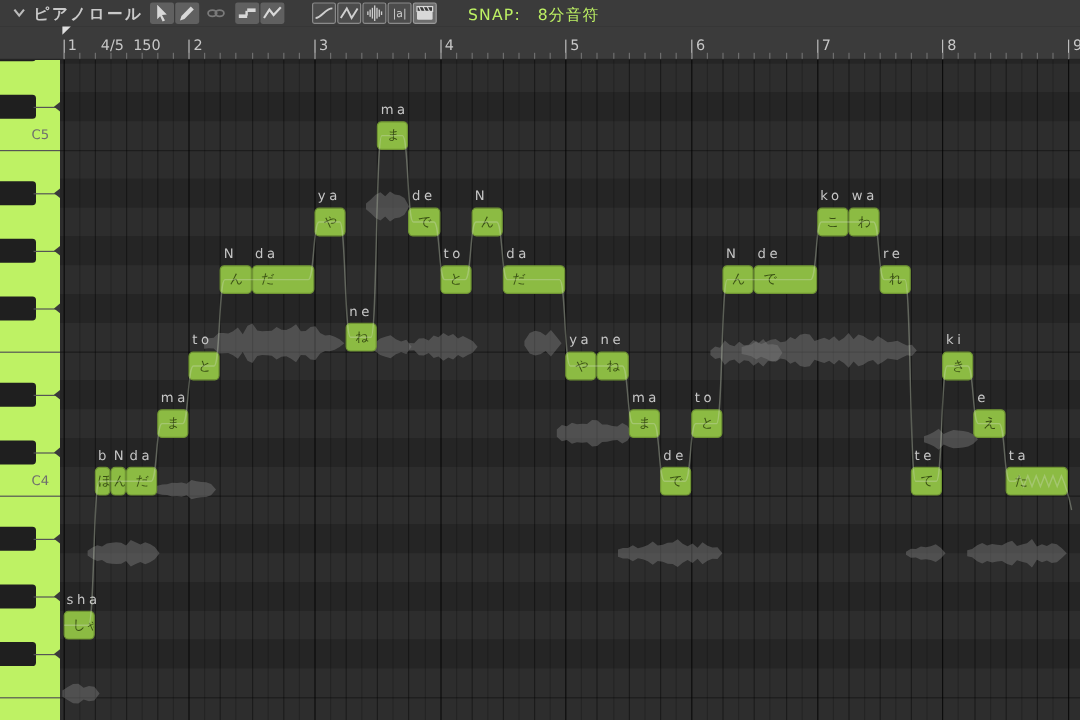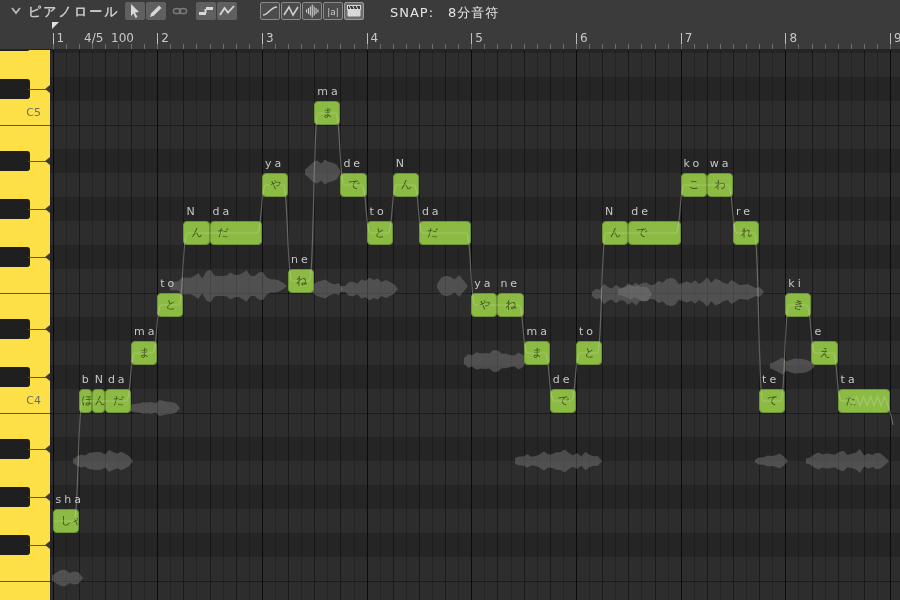--- a/index.html
+++ b/index.html
@@ -10,35 +10,35 @@
   #toolbar{position:absolute;left:0;top:0;width:900px;height:22px;background:#3b3b3b;}
   #toolbar .title{position:absolute;left:28px;top:3px;font-size:13px;font-weight:bold;
     letter-spacing:2px;color:#c9c9c9;}
   #chevron{position:absolute;left:9px;top:5px;}
   .tool-btn{position:absolute;top:2px;width:20px;height:18px;border-radius:2px;
     display:flex;align-items:center;justify-content:center;}
   .tool-btn.filled{background:#606060;}
   .tool-btn.outlined{background:#4c4c4c;border:1px solid #8a8a8a;}
   .tool-btn.bright{background:#6d6d6d;border:1px solid #9a9a9a;}
   .tool-btn.plain{background:transparent;}
-  #snap{position:absolute;left:390px;top:4px;font-size:13px;color:#e5e5e5;letter-spacing:1px;}
+  #snap{position:absolute;left:390px;top:4px;font-size:13px;color:#bef264;letter-spacing:1px;}
   #snap .val{margin-left:14px;}
 
   
   #ruler{position:absolute;left:0;top:22px;width:900px;height:28px;background:#3b3b3b;
     border-bottom:1px solid #242424;}
   .bar-line{position:absolute;top:11px;width:1px;height:16px;background:#bdbdbd;}
   .bar-num{position:absolute;top:9px;font-size:12px;color:#c8c8c8;}
   .ruler-extra{position:absolute;top:9px;font-size:12px;color:#c8c8c8;}
   .tick8{position:absolute;bottom:0;width:1px;height:5px;background:#6e6e6e;}
   #playhead-caret{position:absolute;left:52px;top:22px;width:0;height:0;
     border-top:7px solid #e0e0e0;border-right:7px solid transparent;}
 
   
-  #keyboard{position:absolute;left:0;top:50px;width:50px;height:550px;background:#fde047;
+  #keyboard{position:absolute;left:0;top:50px;width:50px;height:550px;background:#bef264;
     overflow:hidden;}
   .black-key{position:absolute;left:0;width:30px;height:20px;background:#1f1f1f;
     border-radius:0 3px 3px 0;}
   .key-sep{position:absolute;height:1px;background:#555;}
   .key-sep.full{left:0;width:50px;}
   .key-sep.half{left:28px;width:22px;}
   .key-arrow{position:absolute;right:0;width:0;height:0;border-top:4px solid transparent;
     border-bottom:4px solid transparent;border-right:5px solid #3a3a3a;}
   .key-label{position:absolute;right:9px;font-size:11px;color:#6e6e6e;}
 
@@ -161,21 +161,21 @@
       <span class="bar-num" style="left: 475.3px;">5</span>
       <div class="bar-line" style="left: 576px;"></div>
       <span class="bar-num" style="left: 580px;">6</span>
       <div class="bar-line" style="left: 680.7px;"></div>
       <span class="bar-num" style="left: 684.7px;">7</span>
       <div class="bar-line" style="left: 785.4px;"></div>
       <span class="bar-num" style="left: 789.4px;">8</span>
       <div class="bar-line" style="left: 890.1px;"></div>
       <span class="bar-num" style="left: 894.1px;">9</span>
       <span class="ruler-extra" style="left: 84px;">4/5</span>
-      <span class="ruler-extra" style="left: 111px;">100</span>
+      <span class="ruler-extra" style="left: 111px;">150</span>
       <div class="tick8" style="left: 52.5px;"></div>
       <div class="tick8" style="left: 65.5875px;"></div>
       <div class="tick8" style="left: 78.675px;"></div>
       <div class="tick8" style="left: 91.7625px;"></div>
       <div class="tick8" style="left: 104.85px;"></div>
       <div class="tick8" style="left: 117.938px;"></div>
       <div class="tick8" style="left: 131.025px;"></div>
       <div class="tick8" style="left: 144.113px;"></div>
       <div class="tick8" style="left: 157.2px;"></div>
       <div class="tick8" style="left: 170.287px;"></div>

